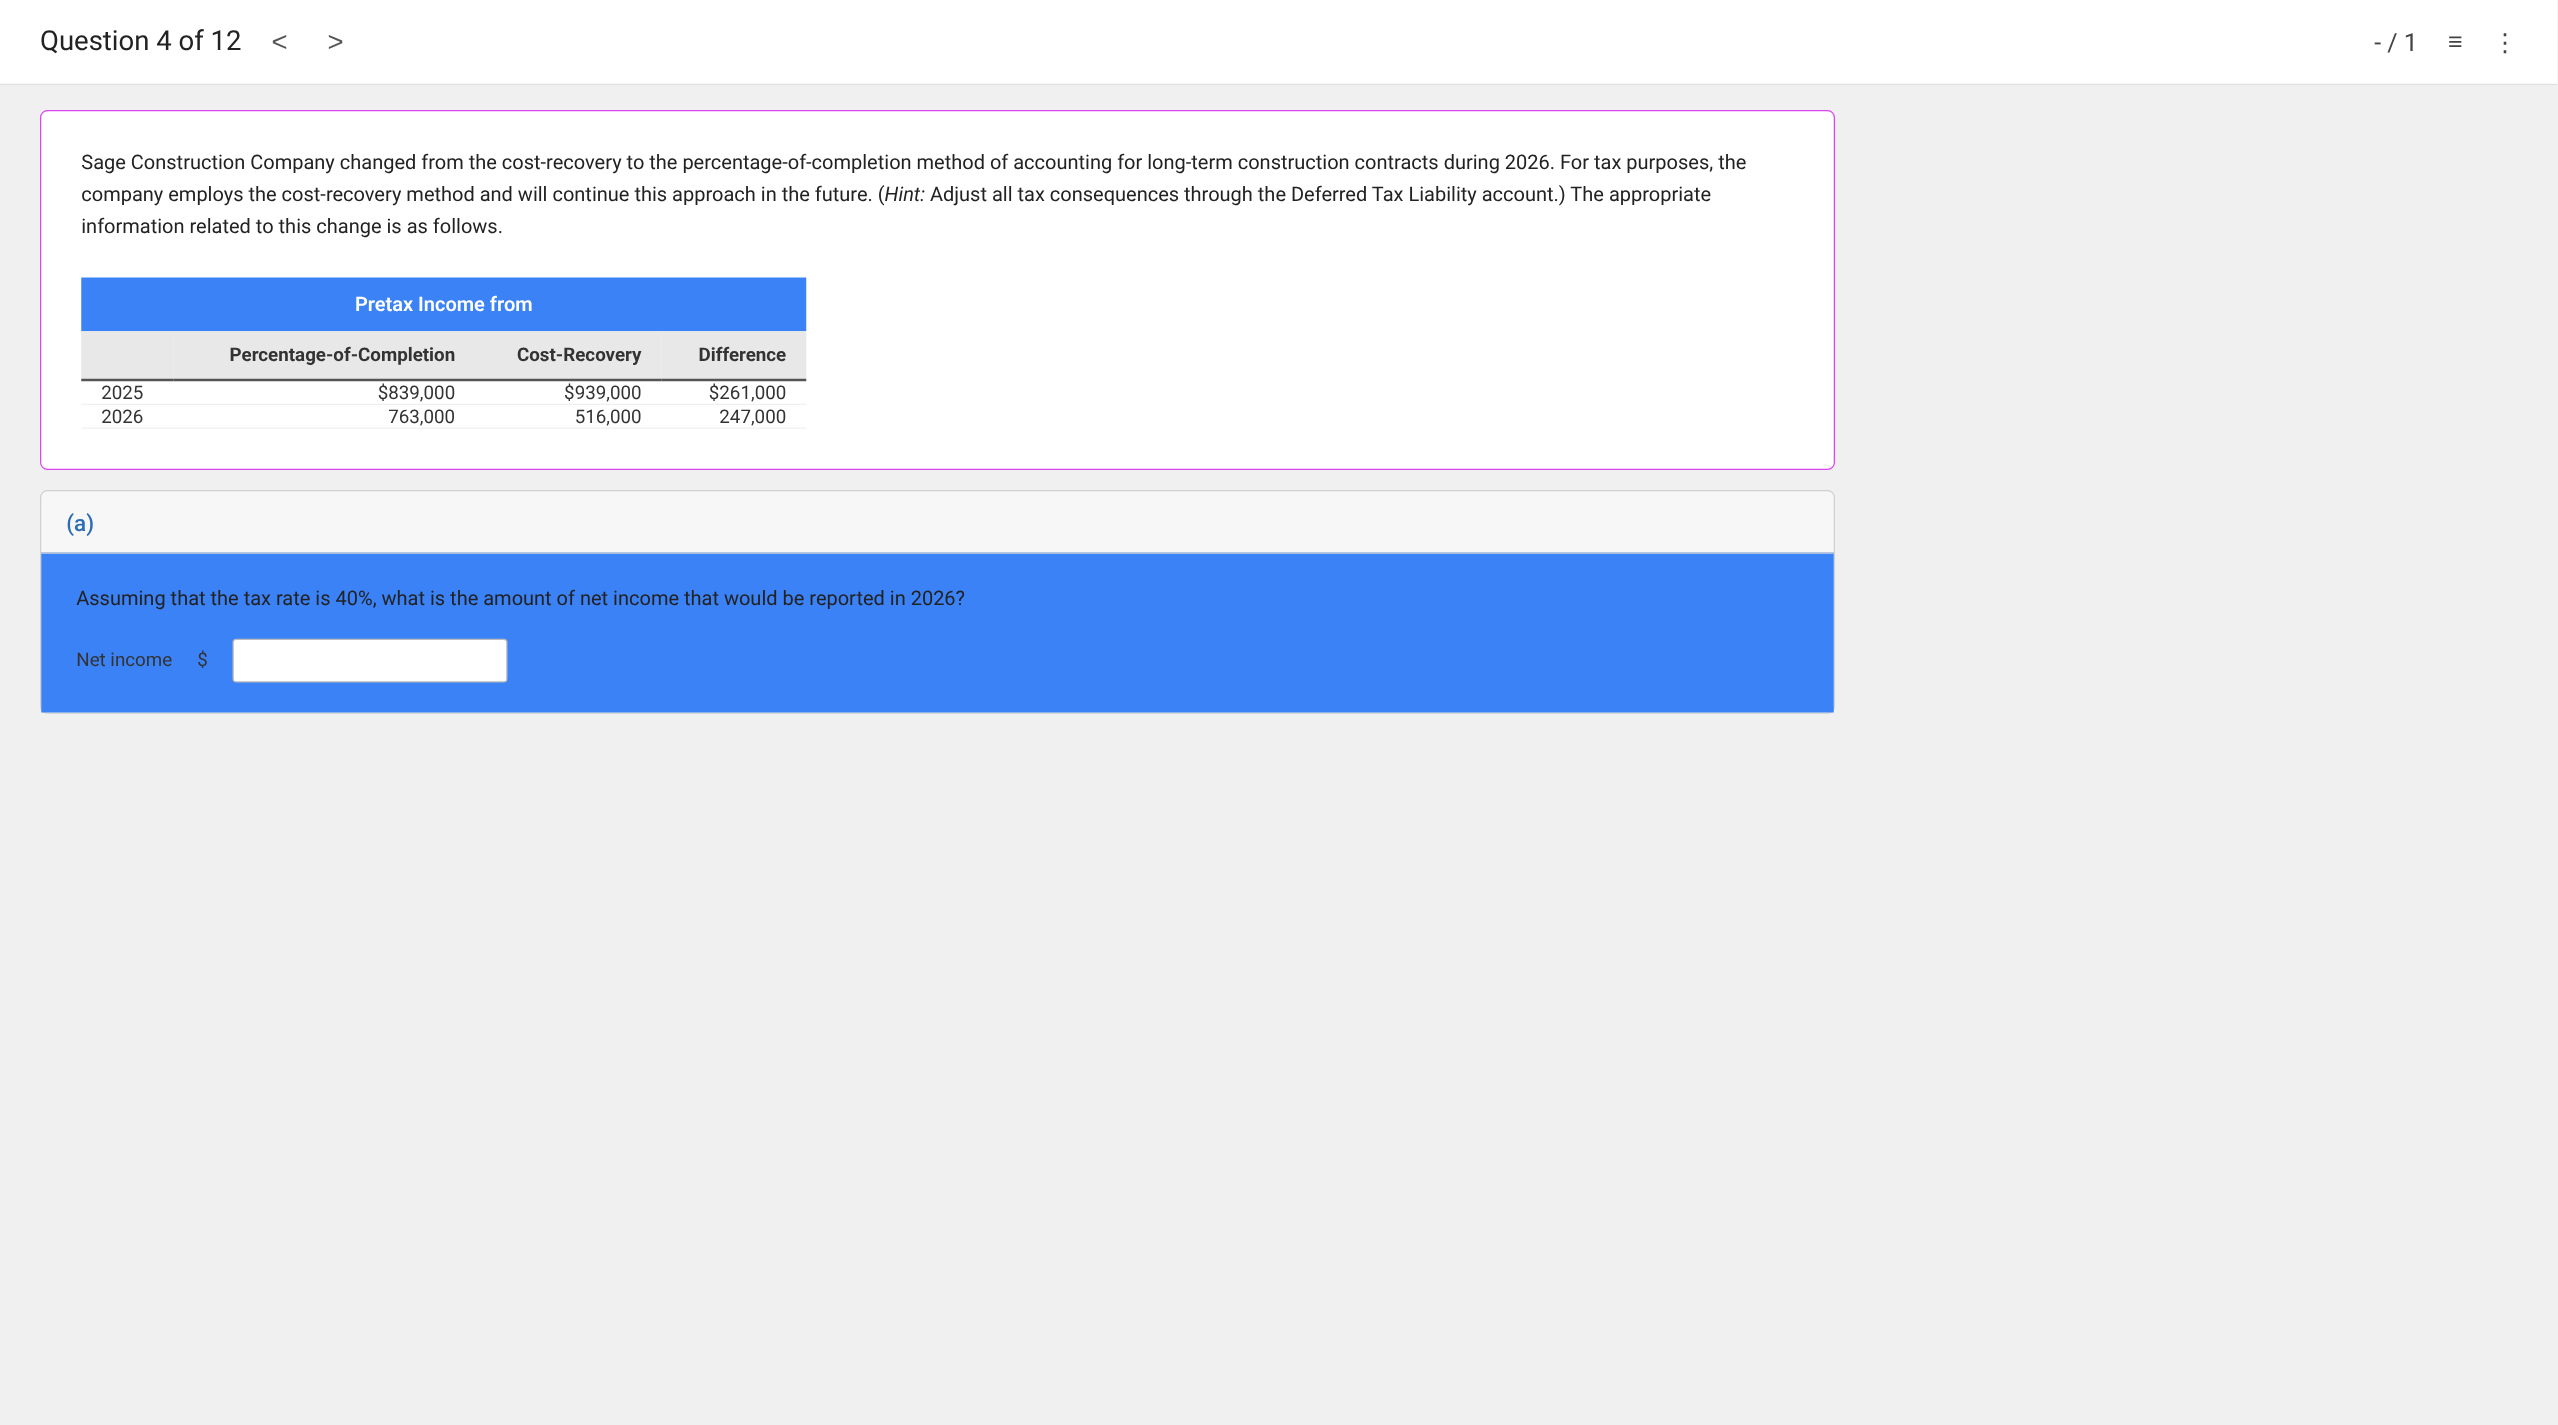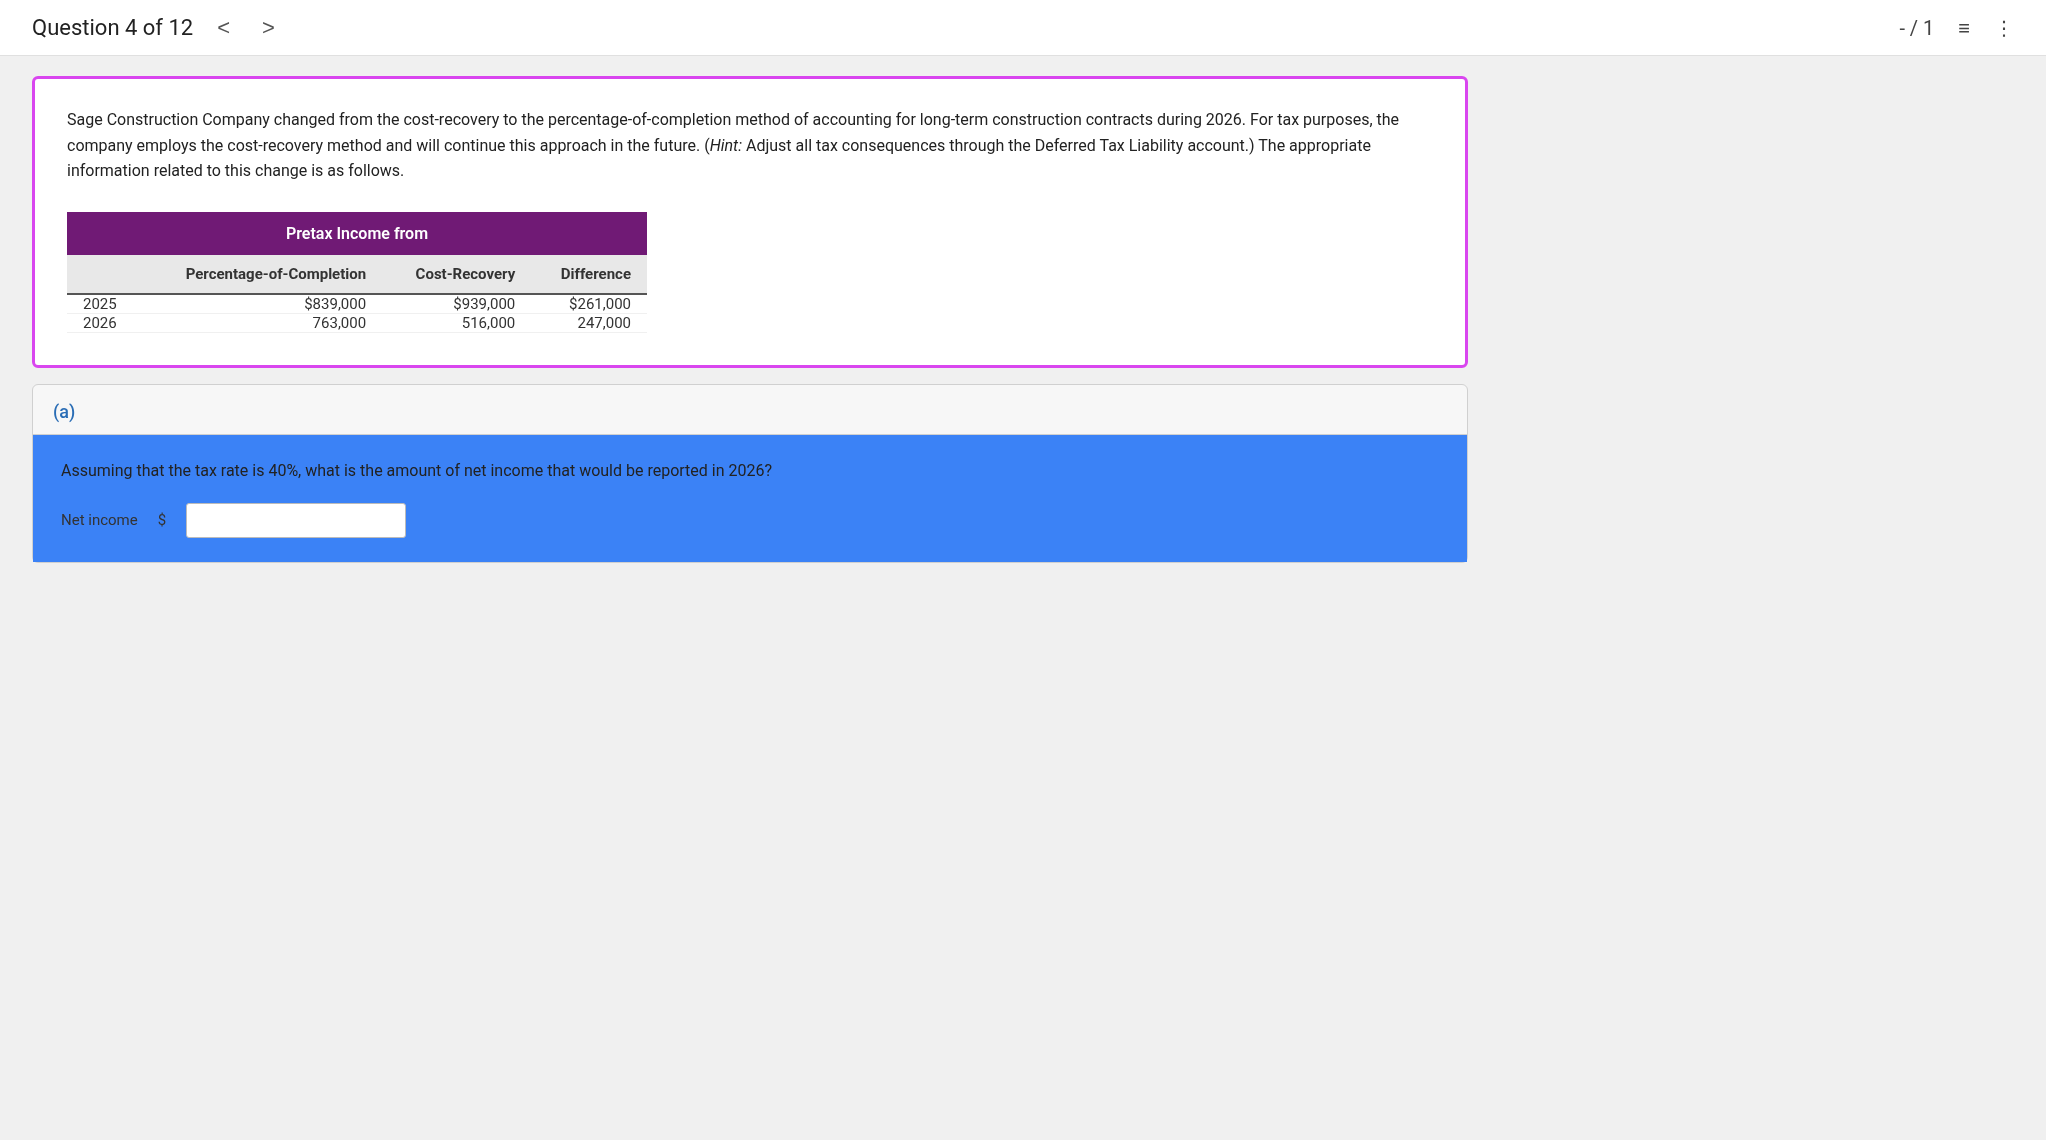--- a/index.html
+++ b/index.html
@@ -15,21 +15,21 @@
       font-size: 16px;
     }
 
     .top-bar {
       display: flex;
       align-items: center;
       justify-content: space-between;
       background: #fff;
       padding: 16px 32px;
       border-bottom: 1px solid #e0e0e0;
-      height: 56px;
+      height: 68px;
     }
 
     .top-bar-left {
       display: flex;
       align-items: center;
       gap: 16px;
     }
 
     .question-title {
       font-size: 22px;
@@ -69,21 +69,21 @@
       font-size: 20px;
     }
 
     .main-content {
       padding: 20px 32px;
       max-width: 1500px;
     }
 
     .question-card {
       background: #fff;
-      border: 3px solid #d946ef;
+      border: 1px solid #d946ef;
       border-radius: 6px;
       padding: 28px 32px 32px 32px;
       margin-bottom: 16px;
     }
 
     .question-text {
       font-size: 16px;
       line-height: 1.6;
       color: #222;
       margin-bottom: 28px;
@@ -92,21 +92,21 @@
     .question-text em {
       font-style: italic;
     }
 
     .data-table {
       border-collapse: collapse;
       width: 580px;
     }
 
     .table-header-row td {
-      background: #701a75;
+      background: #3b82f6;
       color: #fff;
       font-weight: 600;
       text-align: center;
       padding: 12px 16px;
       font-size: 16px;
       margin-top: 24px;
     }
 
     .table-subheader-row td {
       background: #e8e8e8;

